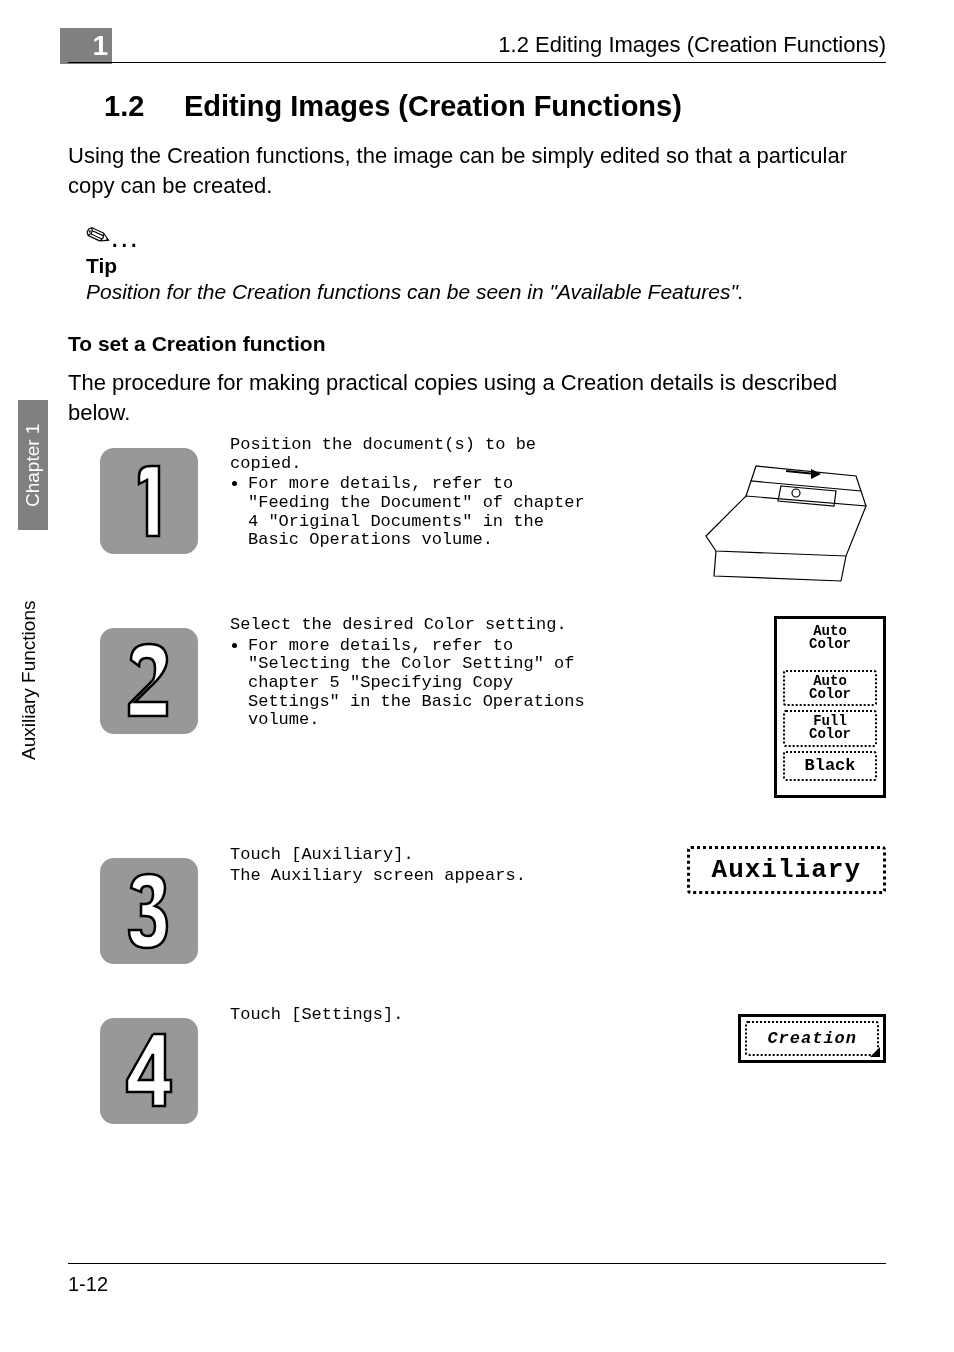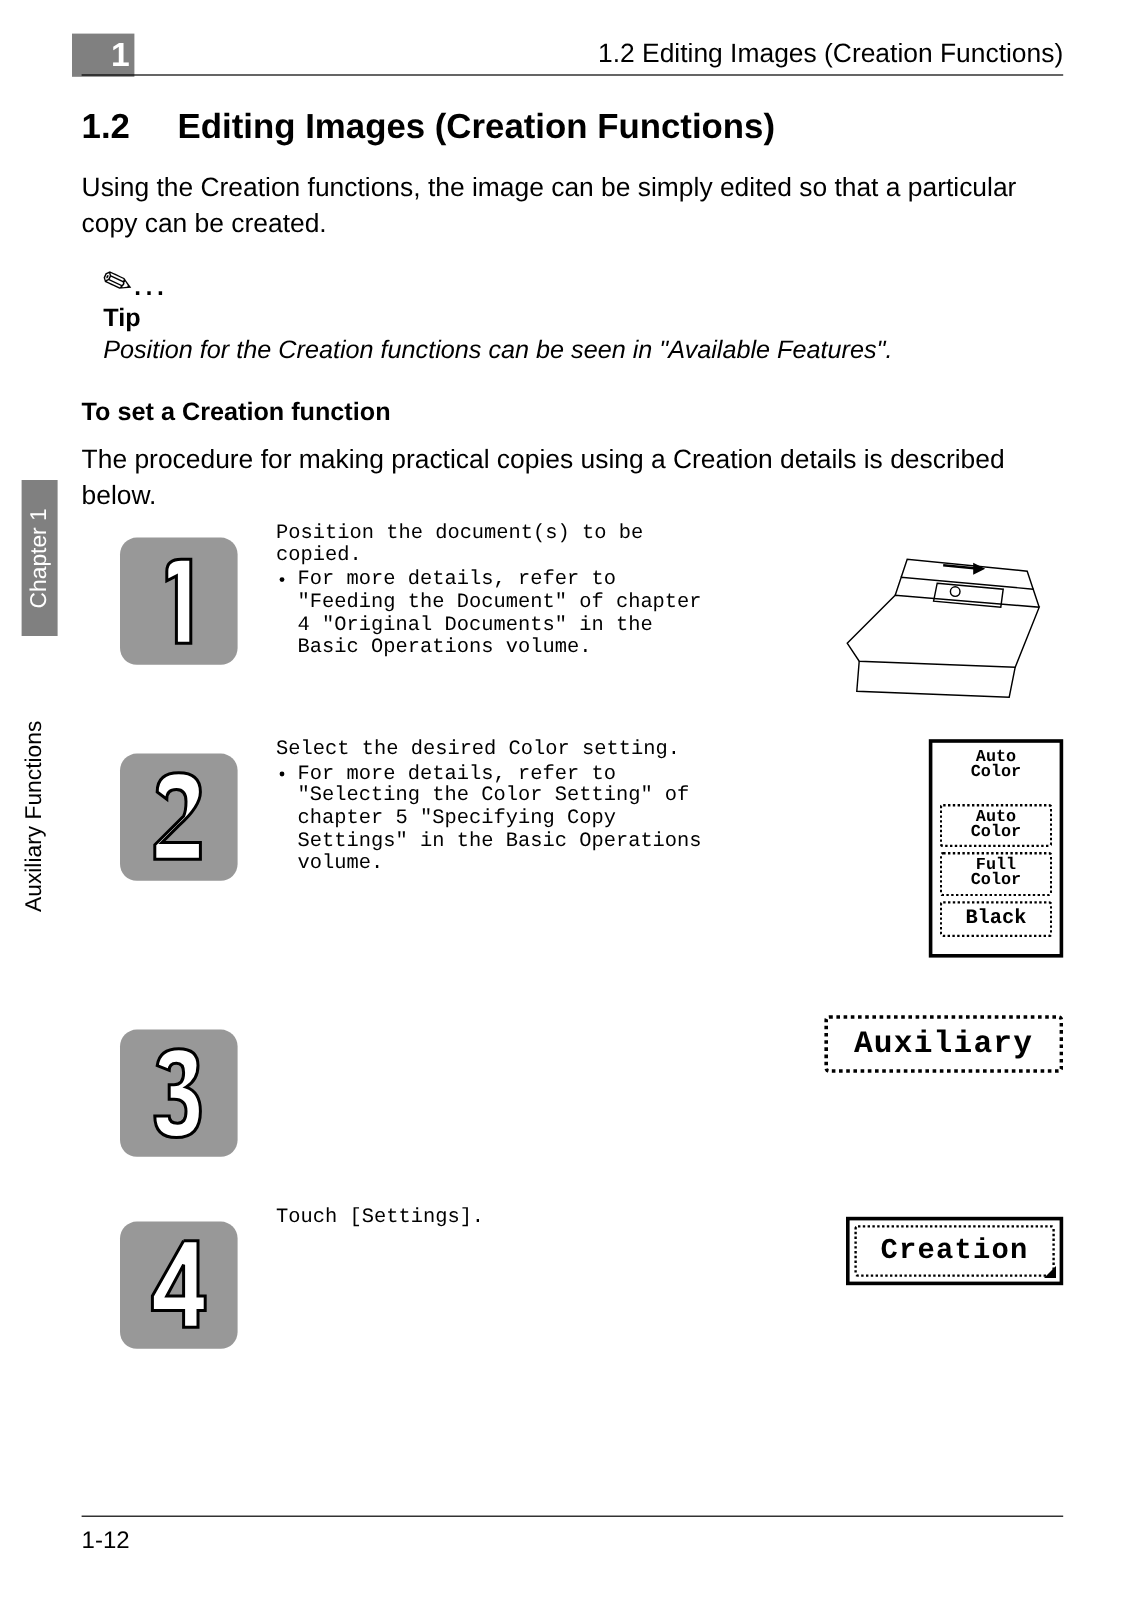--- a/index.html
+++ b/index.html
@@ -57,21 +57,21 @@
     position: absolute;
     top: 90px;
     left: 68px;
     right: 68px;
   }
   h1.section-title {
     font-size: 29px;
     font-weight: bold;
     margin: 0 0 18px 0;
   }
-  .section-num { display: inline-block; width: 80px; }
+  .section-num { display: inline-block; width: 80px; margin-left: 36px; }
   p.body {
     font-size: 22px;
     margin: 0 0 10px 0;
     line-height: 1.35;
   }
   .tip-block {
     margin-top: 22px;
     margin-left: 18px;
   }
   .tip-icon-row {
@@ -222,24 +222,25 @@
     border: 3px solid #000;
     padding: 4px;
     display: inline-block;
     position: relative;
   }
   .creation-btn .inner {
     border: 2px dotted #000;
     border-radius: 3px;
     font-family: "Courier New", monospace;
     font-weight: bold;
-    font-size: 24px;
+    font-size: 17px;
     padding: 6px 20px;
     display: inline-block;
     letter-spacing: 1px;
+    font-style: italic;
   }
   .creation-btn .corner {
     position: absolute;
     right: 3px;
     bottom: 3px;
     width: 0; height: 0;
     border-left: 10px solid transparent;
     border-bottom: 10px solid #000;
   }
 
@@ -355,20 +356,24 @@
         </div>
       </div>
     </div>
 
     <div class="step" style="min-height:130px;">
       <div class="step-num-tile">
         <svg viewBox="0 0 60 86">
           <path d="M 12 20 Q 14 6 30 6 Q 46 6 46 20 Q 46 32 36 38 Q 48 42 48 58 Q 48 80 28 80 Q 10 80 10 62 L 22 62 Q 22 68 29 68 Q 36 68 36 58 Q 36 48 26 48 L 22 48 L 22 36 L 26 36 Q 34 36 34 26 Q 34 18 28 18 Q 22 18 22 24 Z" fill="#fff" stroke="#000" stroke-width="2.5"></path>
         </svg>
       </div>
+      <div class="step-text">
+        <div class="lead">Touch [Auxiliary].</div>
+        <div>The Auxiliary screen appears.</div>
+      </div>
       <div class="step-illus">
         <div class="aux-btn">Auxiliary</div>
       </div>
     </div>
 
     <div class="step" style="min-height:130px;">
       <div class="step-num-tile">
         <svg viewBox="0 0 60 86">
           <path d="M 34 6 L 46 6 L 46 52 L 52 52 L 52 64 L 46 64 L 46 78 L 34 78 L 34 64 L 8 64 L 8 52 L 34 6 M 34 26 L 20 52 L 34 52 Z" fill="#fff" stroke="#000" stroke-width="2.5"></path>
         </svg>

